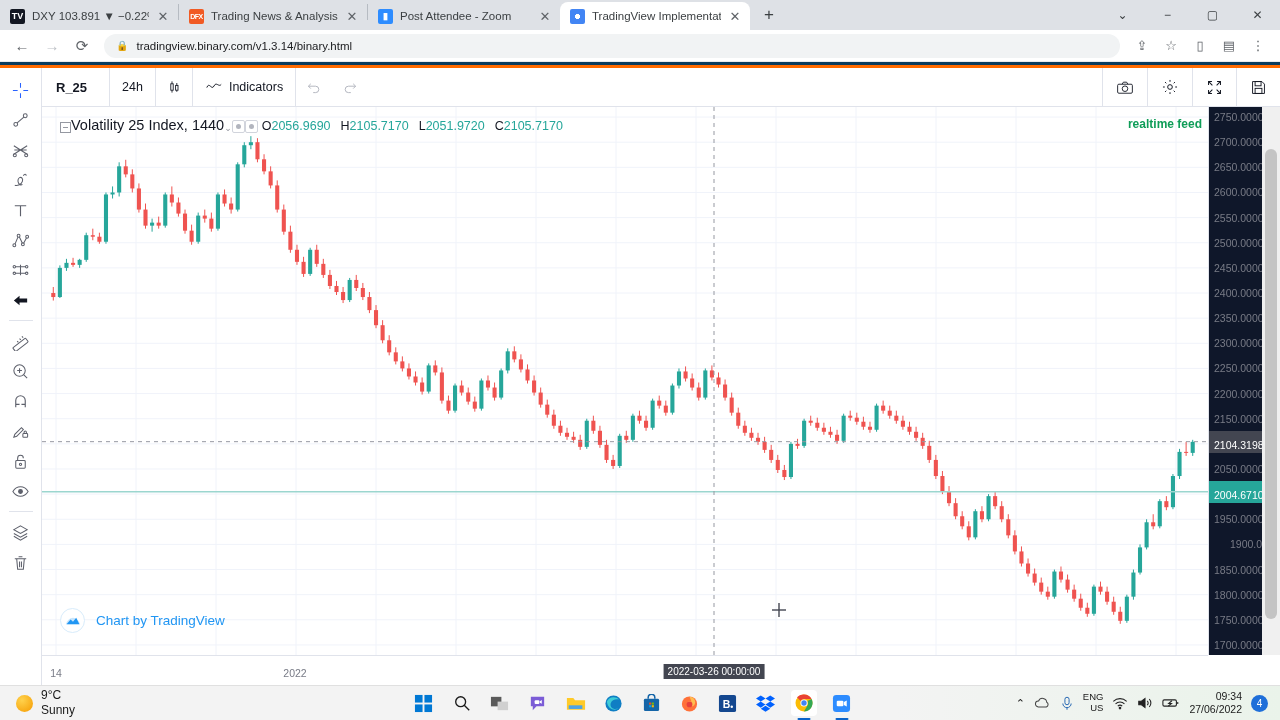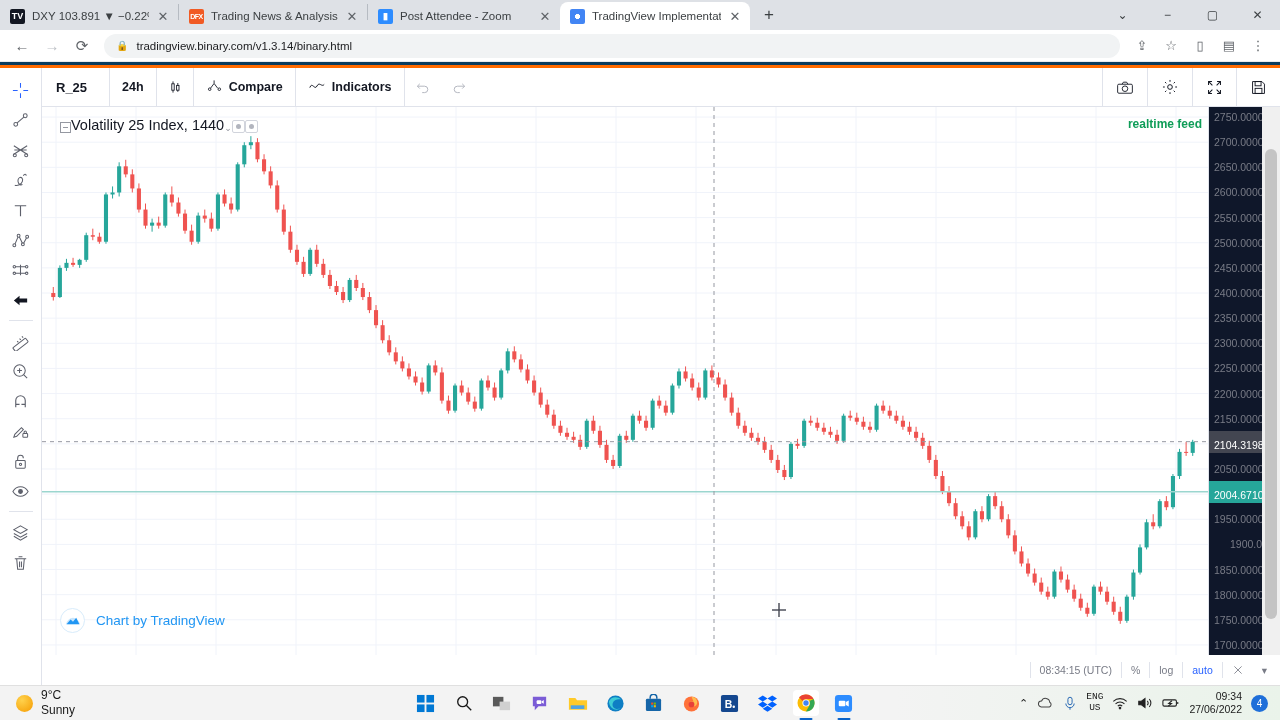--- a/index.html
+++ b/index.html
@@ -62,21 +62,21 @@
   
   .tv { position:absolute; top:68px; left:0; width:1280px; height:617px; background:#fff; }
 
   .tv-toolbar {
     position:absolute; top:0; left:42px; right:0; height:39px;
     border-bottom:1px solid #e0e3eb; display:flex; align-items:center;
     background:#fff;
   }
   .tv-tb-item {
     height:39px; display:flex; align-items:center; gap:6px; padding:0 12px;
-    font-size:12.5px; color:#131722; border-right:1px solid #e0e3eb;font-weight:bold;
+    font-size:12.5px; color:#131722; border-right:1px solid #e0e3eb;
   }
   .tv-tb-item.sym { font-weight:bold; font-size:13px; padding:0 22px 0 14px; }
   .tv-tb-item.icon-only { padding:0 10px; }
   .tv-tb-item.nobrd { border-right:none; }
   .tv-tb-item.dim { color:#b2b5be; }
   .tv-tb-right { margin-left:auto; display:flex; align-items:center; height:39px; }
   .tv-tb-right .tv-tb-item { border-right:none; border-left:1px solid #e0e3eb; padding:0 13px; }
 
   
   .tv-left {
@@ -156,21 +156,21 @@
     background:radial-gradient(circle at 35% 30%, #ffd24d, #f59b00); }
   .wx-txt { font-size:12px; color:#1a1a1a; line-height:1.25; }
   .tb-center { flex:1; display:flex; align-items:center; justify-content:center; gap:12px; }
   .tb-app { width:26px;height:26px;display:flex;align-items:center;justify-content:center;
     position:relative; border-radius:4px; }
   .tb-app.running:after { content:''; position:absolute; bottom:-4px; left:50%; transform:translateX(-50%);
     width:13px;height:2.5px;background:#0a63c9;border-radius:2px; }
   .tb-app.focused { background:#fff; }
   .tb-right2 { display:flex; align-items:center; gap:9px; padding-right:12px; color:#1a1a1a; font-size:11px; }
   .tray-ico { display:flex; align-items:center; justify-content:center; }
-  .lang { text-align:center; font-size:9.5px; line-height:1.15;font-family:Liberation Mono, monospace; }
+  .lang { text-align:right; font-size:9.5px; line-height:1.15; }
   .clock { text-align:right; font-size:10.5px; line-height:1.25; }
   .badge-n { width:17px;height:17px;border-radius:50%;background:#1e6fd9;color:#fff;
     font-size:10px; display:flex;align-items:center;justify-content:center; }
 </style>
 </head>
 <body>
 
 <div id="app">
 
   <div class="browser-tabstrip">
@@ -337,30 +337,20 @@
     <div class="tv-toolbar">
       <div class="tv-tb-item sym">R_25</div>
       <div class="tv-tb-item">24h</div>
       <div class="tv-tb-item icon-only">
         <svg width="16" height="16" viewBox="0 0 20 20" fill="none" stroke="#131722" stroke-width="1.1">
           <rect x="6" y="6" width="3" height="8"></rect>
             <path d="M7.5 3v3M7.5 14v3"></path>
           <rect x="12" y="8" width="3" height="6"></rect>
             <path d="M13.5 5v3M13.5 14v2"></path>
           </svg>
-      </div>
-      <div class="tv-tb-item">
-        <span>
-          <svg width="17" height="16" viewBox="0 0 20 20" fill="none" stroke="#131722" stroke-width="1.1">
-            <circle cx="4" cy="14" r="1.6"></circle>
-              <circle cx="16" cy="14" r="1.6"></circle>
-            <path d="M5 12.8l4.5-6 4.5 6M9.5 6.5V3"></path>
-            </svg>
-        </span>
-        <span>Compare</span>
       </div>
       <div class="tv-tb-item">
         <span>
           <svg width="18" height="16" viewBox="0 0 22 20" fill="none" stroke="#131722" stroke-width="1.2">
             <path d="M2 12c3-8 6 4 9-2s6 2 9-2"></path>
             </svg>
         </span>
         <span>Indicators</span>
       </div>
       <div class="tv-tb-item icon-only dim nobrd">
@@ -409,20 +399,26 @@
     <div class="tv-legend">
       <span class="lg-box"></span>
       <span class="lg-title">Volatility 25 Index, 1440</span>
       <span class="lg-caret">⌄</span>
       <span class="lg-ctl">
           <span class="lg-dot"></span>
         </span>
       <span class="lg-ctl">
           <span class="lg-dot"></span>
         </span>
+      <span class="lg-ohlc">
+        <span><b>O</b><span>2056.9690</span></span>
+        <span><b>H</b><span>2105.7170</span></span>
+        <span><b>L</b><span>2051.9720</span></span>
+        <span><b>C</b><span>2105.7170</span></span>
+      </span>
     </div>
 
     <div class="tv-feed">realtime feed</div>
 
     <div class="tv-chart">
       <svg id="chart-svg" width="1166" height="548">
           <line x1="0" y1="537.9449541284404" x2="1166" y2="537.9449541284404" stroke="#f0f3fa" stroke-width="1"></line>
           <line x1="0" y1="512.8073394495412" x2="1166" y2="512.8073394495412" stroke="#f0f3fa" stroke-width="1"></line>
           <line x1="0" y1="487.6697247706422" x2="1166" y2="487.6697247706422" stroke="#f0f3fa" stroke-width="1"></line>
           <line x1="0" y1="462.5321100917431" x2="1166" y2="462.5321100917431" stroke="#f0f3fa" stroke-width="1"></line>
@@ -852,32 +848,20 @@
     <div class="tv-scrollbar">
       <div class="thumb"></div>
     </div>
 
     <div class="tv-timeaxis">
       <span class="ta-tick" style="left:14px">14</span>
       <span class="ta-tick" style="left:253px">2022</span>
       <span class="ta-badge" style="left:672px">2022-03-26 00:00:00</span>
     </div>
 
-    <div class="tv-status">
-      <span class="st-item">08:34:15 (UTC)</span>
-      <span class="st-item">%</span>
-      <span class="st-item">log</span>
-      <span class="st-item accent">auto</span>
-      <span class="st-item">
-        <svg width="12" height="12" viewBox="0 0 20 20" fill="none" stroke="currentColor" stroke-width="1.4">
-          <path d="M4 4l12 12M16 4L4 16"></path>
-          </svg>
-      </span>
-      <span class="st-item" style="border-left:none">▾</span>
-    </div>
   </div>
 
   <div class="taskbar">
     <div class="tb-weather">
       <span class="sun"></span>
       <span class="wx-txt">
         <div>9°C</div>
         <div>Sunny</div>
       </span>
     </div>

